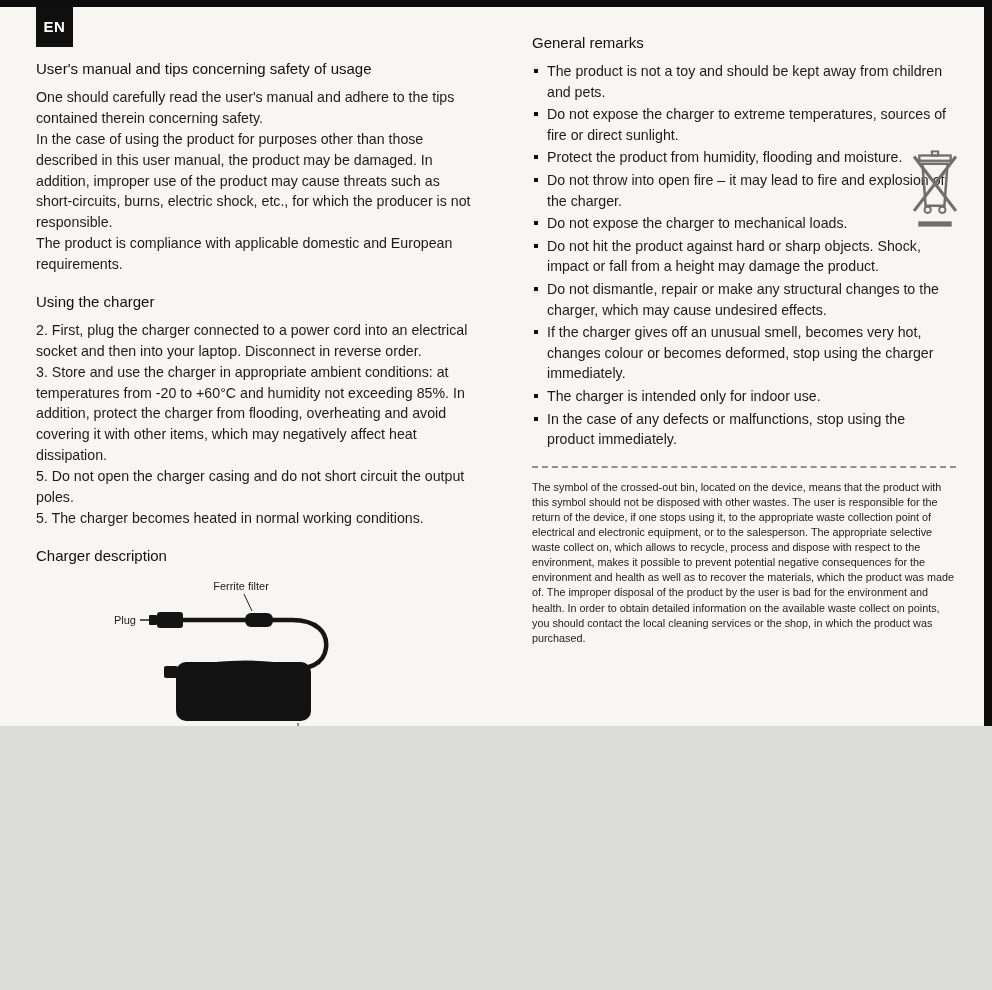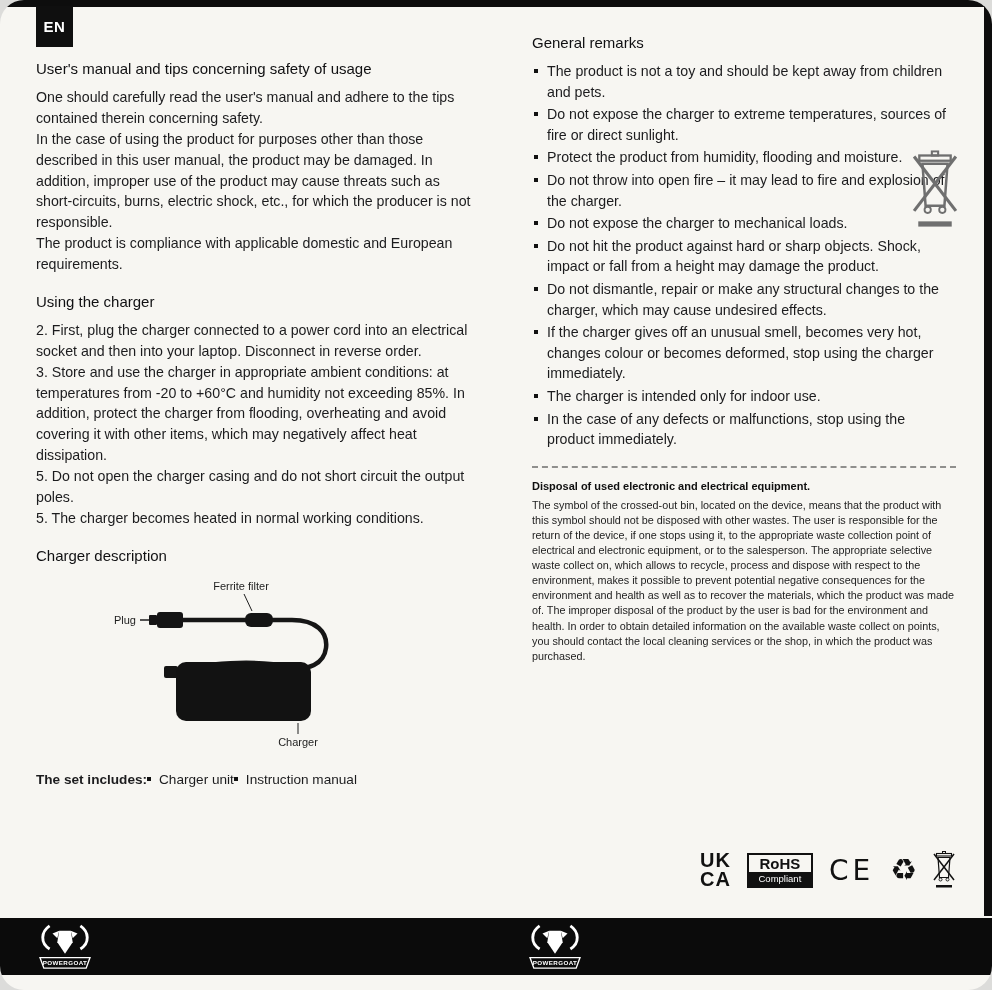--- a/index.html
+++ b/index.html
@@ -1,19 +1,19 @@
 <!DOCTYPE html>
 <html><head>
 <meta charset="utf-8">
 <style>
   html,body { margin:0; padding:0; background:#dcdcda; }
   .page {
-    position:relative; width:992px; height:990px; margin:0 auto;
+    position:relative; width:992px; height:726px; margin:0 auto;
     background:#f7f6f2; color:#1c1c1e;
-    font-family:"Liberation Sans", sans-serif; overflow:hidden;border-radius:24px;
+    font-family:"Liberation Sans", sans-serif; overflow:hidden;
   }
   .top-bar  { position:absolute; top:0; left:0; width:100%; height:7px; background:#0d0d0d; }
   .right-bar{ position:absolute; top:0; right:0; width:8px; height:916px; background:#0d0d0d; }
   .en-badge {
     position:absolute; left:36px; top:6px; width:37px; height:41px; background:#0f0f0f;
     color:#fff; font-weight:700; font-size:15px; display:flex; align-items:center; justify-content:center;
     letter-spacing:0.5px;
   }
   .left-col  { position:absolute; left:36px;  top:60px; width:436px; }
   .right-col { position:absolute; left:532px; top:34px; width:424px; }
@@ -139,21 +139,20 @@
       <li>Do not expose the charger to mechanical loads.</li>
       <li>Do not hit the product against hard or sharp objects. Shock, impact or fall from a height may damage the product.</li>
       <li>Do not dismantle, repair or make any structural changes to the charger, which may cause undesired effects.</li>
       <li>If the charger gives off an unusual smell, becomes very hot, changes colour or becomes deformed, stop using the charger immediately.</li>
       <li>The charger is intended only for indoor use.</li>
       <li>In the case of any defects or malfunctions, stop using the product immediately.</li>
     </ul>
 
     <hr class="dashed">
 
-    <div class="h3-small">Disposal of used electronic and electrical equipment.</div>
     <p class="small-p">The symbol of the crossed-out bin, located on the device, means that the product with this symbol should not be disposed with other wastes. The user is responsible for the return of the device, if one stops using it, to the appropriate waste collection point of electrical and electronic equipment, or to the salesperson. The appropriate selective waste collect on, which allows to recycle, process and dispose with respect to the environment, makes it possible to prevent potential negative consequences for the environment and health as well as to recover the materials, which the product was made of. The improper disposal of the product by the user is bad for the environment and health. In order to obtain detailed information on the available waste collect on points, you should contact the local cleaning services or the shop, in which the product was purchased.</p>
   </div>
 
   <svg class="bin-top" viewBox="0 0 44 76">
     <use href="#weee-bin"></use>
   </svg>
 
   <div class="marks">
     <div class="ukca">
       <div>UK</div>

